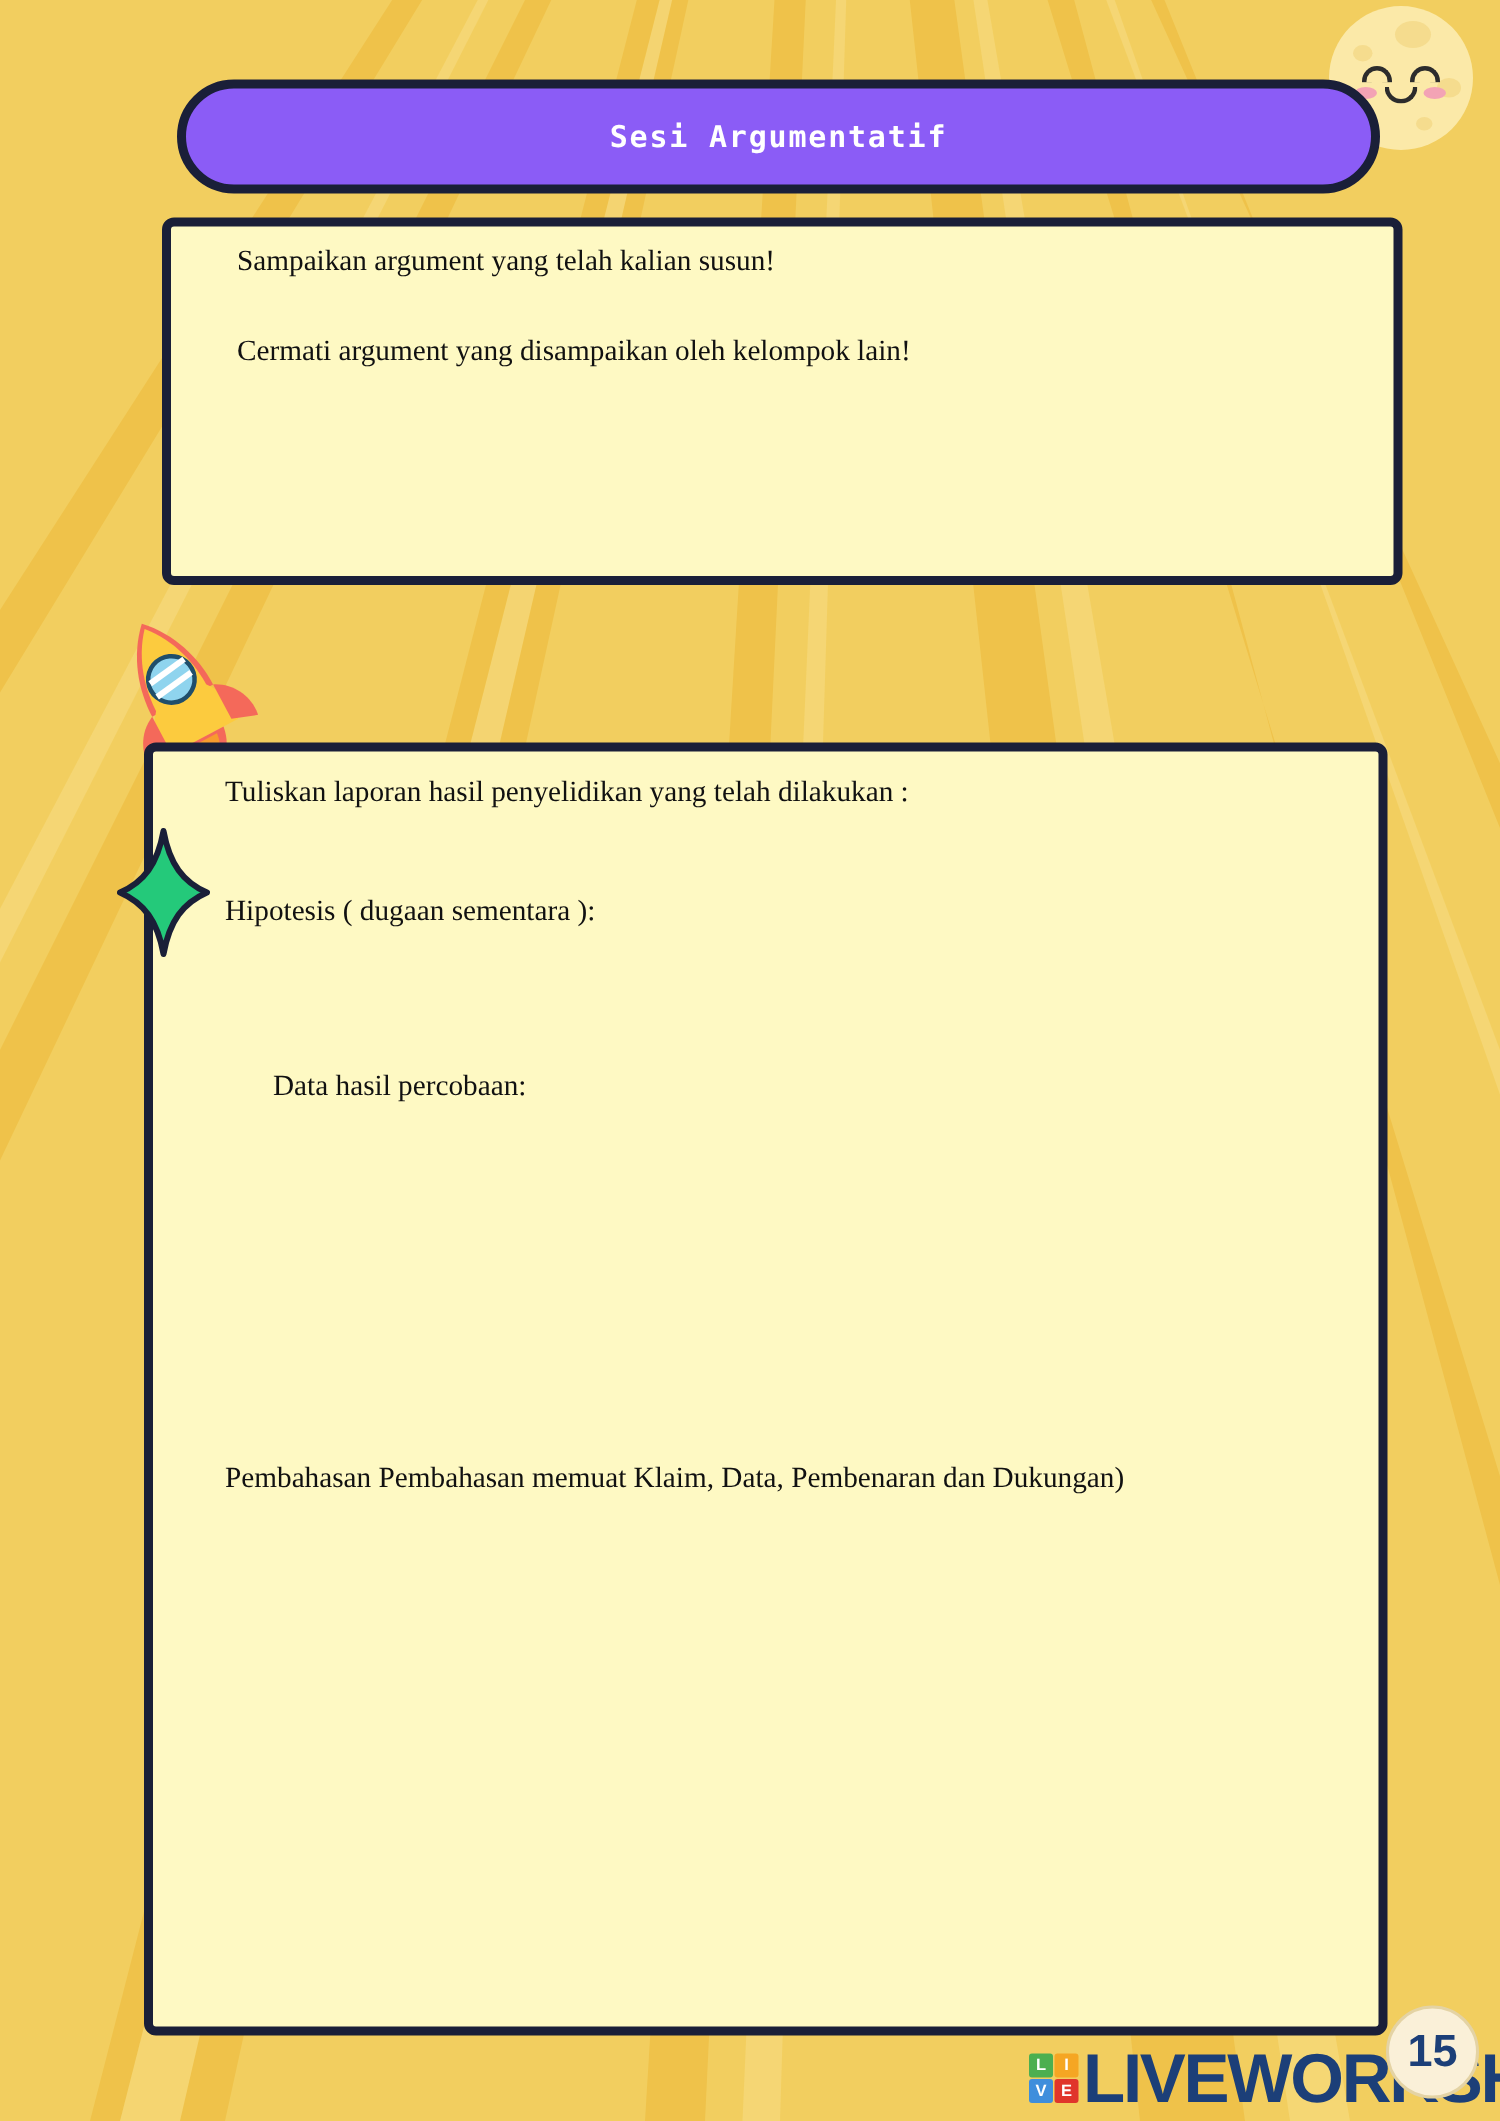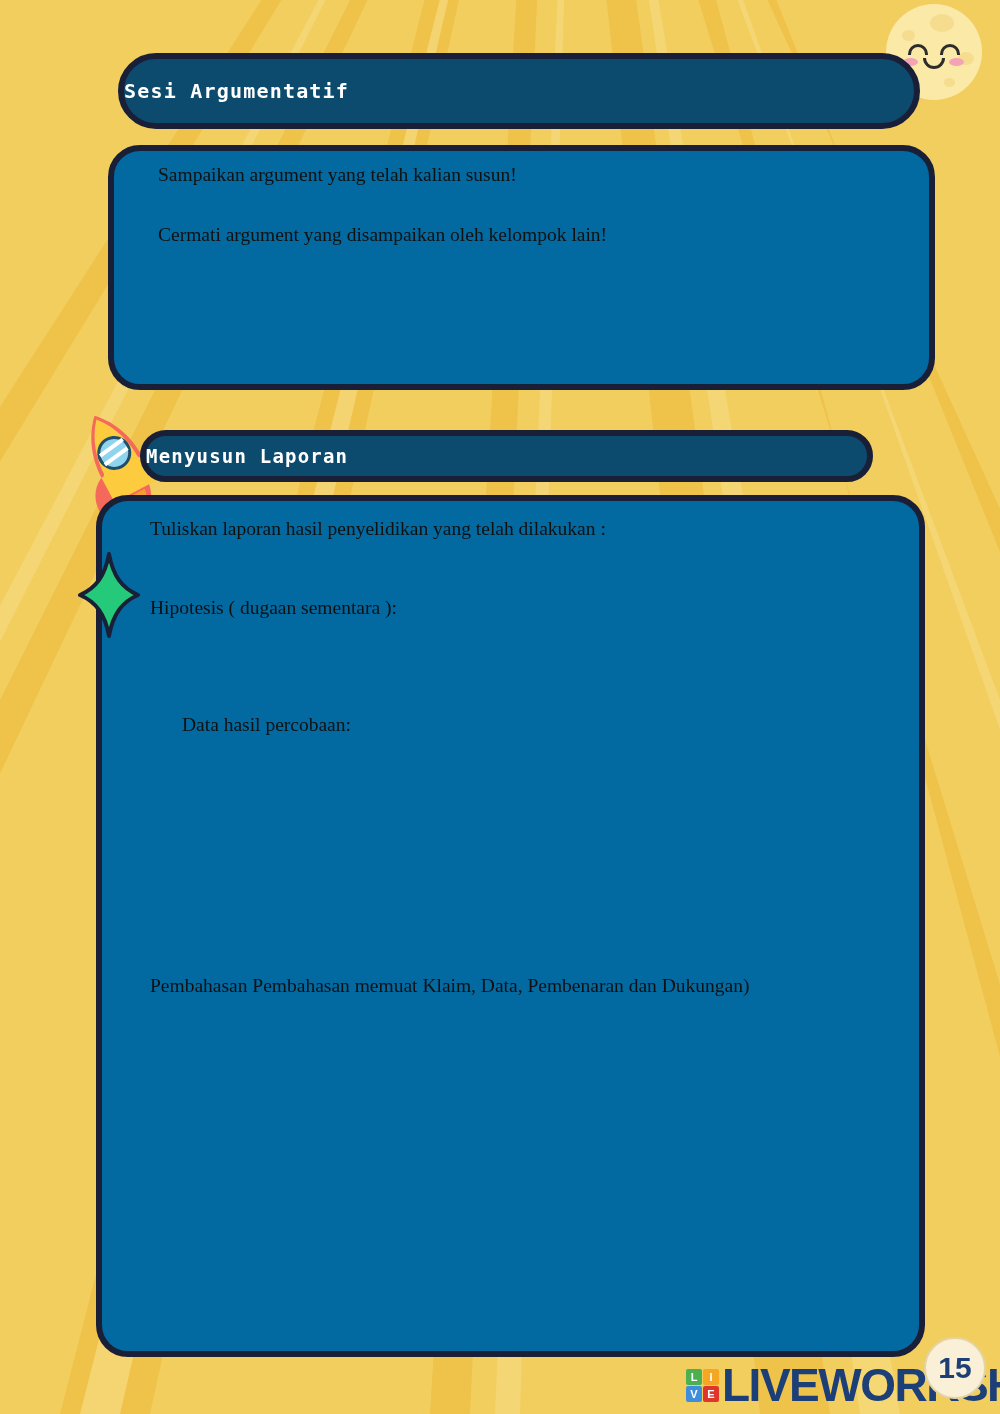--- a/index.html
+++ b/index.html
@@ -24,44 +24,45 @@
     position: absolute;
     left: 0; top: 0;
     width: 1000px;
     height: 1414px;
     pointer-events: none;
   }
 
   
   .banner {
     position: absolute;
-    background: #0c4a6e;
+    background: #8b5cf6;
     border: 6px solid #1A1F38;
     border-radius: 40px;
     box-sizing: border-box;
     display: flex;
     align-items: center;
+    justify-content: center;
   }
   .banner-label {
     font-family: "DejaVu Sans Mono", monospace;
     font-weight: bold;
     color: #FFFFFF;
     font-size: 20px;
     letter-spacing: 1.2px;
   }
   #banner-1 { left: 118px; top: 53px;  width: 802px; height: 76px; }
   #banner-2 { left: 140px; top: 430px; width: 733px; height: 52px; border-radius: 26px; }
   #banner-2 .banner-label { font-size: 19px; }
 
   
   .answer-box {
     position: absolute;
-    background: #0369a1;
+    background: #fef9c3;
     border: 6px solid #1A1F38;
-    border-radius: 32px;
+    border-radius: 8px;
     box-sizing: border-box;
     padding-left: 16px;
   }
   #box-1 { left: 108px; top: 145px; width: 827px; height: 245px; }
   #box-2 { left: 96px;  top: 495px; width: 829px; height: 862px; }
 
   .box-text {
     position: absolute;
     color: #111111;
     font-size: 19.5px;
@@ -216,23 +217,20 @@
       <path d="M79 64 C92 70 98 84 96 96 L79 90 Z" fill="#F4695A"></path>
       <circle cx="56" cy="48" r="17" fill="#1F4E6B"></circle>
       <circle cx="56" cy="48" r="14" fill="#8FD4EE"></circle>
       <rect x="42" y="40" width="28" height="4" fill="#FFFFFF" transform="rotate(-8 56 42)"></rect>
       <rect x="42" y="50" width="28" height="4" fill="#FFFFFF" transform="rotate(-8 56 52)"></rect>
       <path d="M40 92 C42 106 50 112 56 112 C62 112 70 106 72 92 Z" fill="#F4695A"></path>
       <path d="M46 94 C47 104 52 109 56 109 C60 109 65 104 66 94 Z" fill="#F79C2E"></path>
     </g>
   </svg>
 
-  <div class="banner" id="banner-2">
-    <span class="banner-label">Menyusun Laporan</span>
-  </div>
 
   <div class="answer-box" id="box-2">
     <div class="box-text" style="left:48px; top:16px;">Tuliskan laporan hasil penyelidikan yang telah dilakukan :</div>
     <div class="box-text" style="left:48px; top:95px;">Hipotesis ( dugaan sementara ):</div>
     <div class="box-text" style="left:48px; top:212px;margin-left:32px;">Data hasil percobaan:</div>
     <div class="box-text" style="left:48px; top:473px;">Pembahasan Pembahasan memuat Klaim, Data, Pembenaran dan Dukungan)</div>
   </div>
 
   <svg class="sparkle" viewBox="0 0 62 86">
     <path d="M31 2 C35 24 44 36 60 43 C44 50 35 62 31 84 C27 62 18 50 2 43 C18 36 27 24 31 2 Z" fill="#24C97A" stroke="#1A1F38" stroke-width="4" stroke-linejoin="round"></path>

